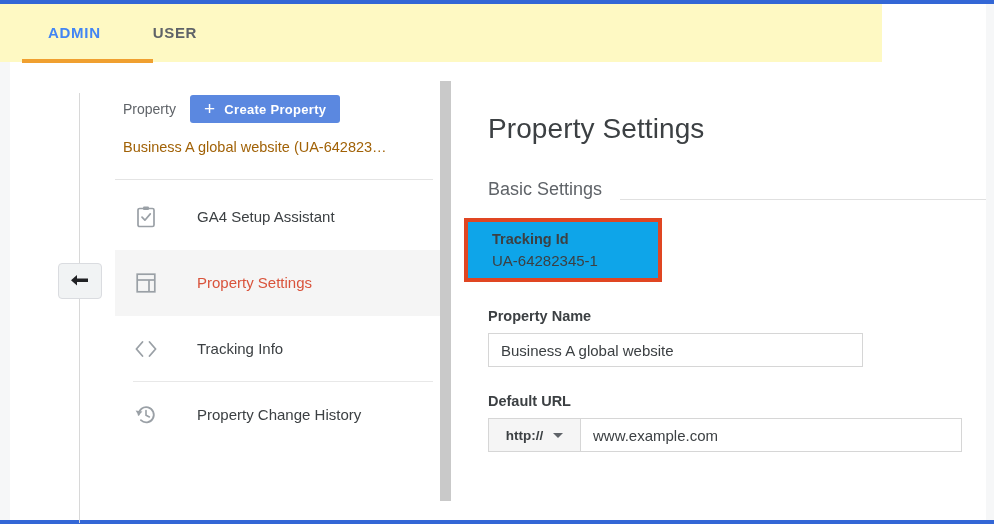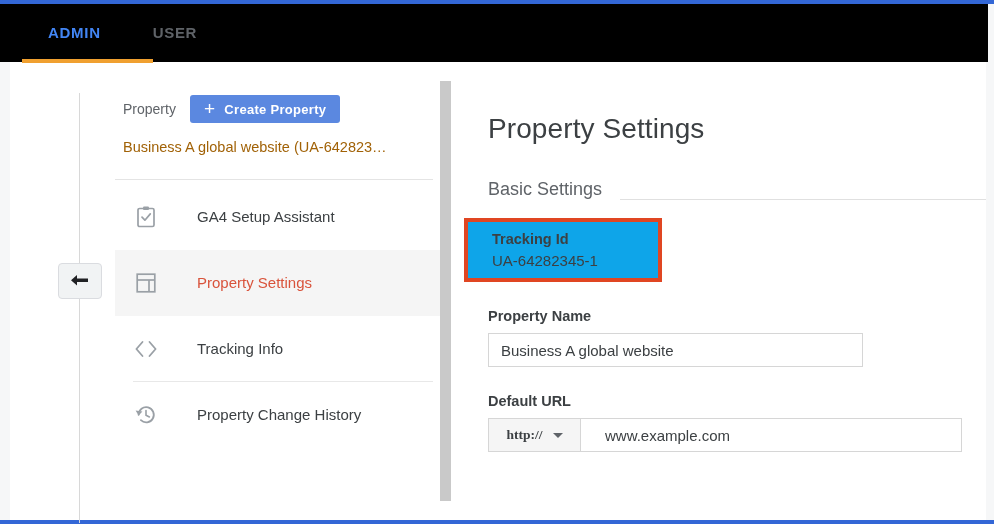--- a/index.html
+++ b/index.html
@@ -29,22 +29,22 @@
     position: absolute; left: 0; top: 4px; width: 10px; height: 516px;
     background: #f6f7f8;
   }
   .edge-right {
     position: absolute; right: 0; top: 4px; width: 8px; height: 516px;
     background: #f6f7f8;
   }
 
   
   .tabbar {
-    position: absolute; left: 0; top: 4px; width: 988px; height: 58px;
-    background: #000000;
+    position: absolute; left: 0; top: 4px; width: 882px; height: 58px;
+    background: #fef9c3;
   }
   .tabs {
     position: absolute; left: 22px; top: 0;
     display: flex; align-items: center; height: 58px;
   }
   .tab {
     font-size: 15px;
     font-weight: bold;
     letter-spacing: 0.7px;
     padding: 0 26px;
@@ -219,34 +219,33 @@
   .url-row { display: flex; align-items: stretch; }
   .proto-select {
     width: 92px; height: 34px;
     border: 1px solid #d6d6d6;
     border-right: none;
     background: #f5f5f5;
     display: flex; align-items: center; justify-content: center;
     gap: 10px;
     font-size: 13.5px; font-weight: bold; color: #3c4043;
     cursor: pointer;
-    font-family: Liberation Serif, serif;
   }
   .caret {
     width: 0; height: 0;
     border-left: 5px solid transparent;
     border-right: 5px solid transparent;
     border-top: 5px solid #5f6368;
   }
   .url-input {
     width: 382px; height: 34px;
     border: 1px solid #d6d6d6;
     background: #ffffff;
     font-size: 15px; color: #3c4043;
-    padding: 0 24px;
+    padding: 0 12px;
     font-family: "Liberation Sans", sans-serif;
     outline: none;
   }
 </style>
 </head>
 <body>
 
 <div id="app">
 
   <div class="edge-top"></div>

